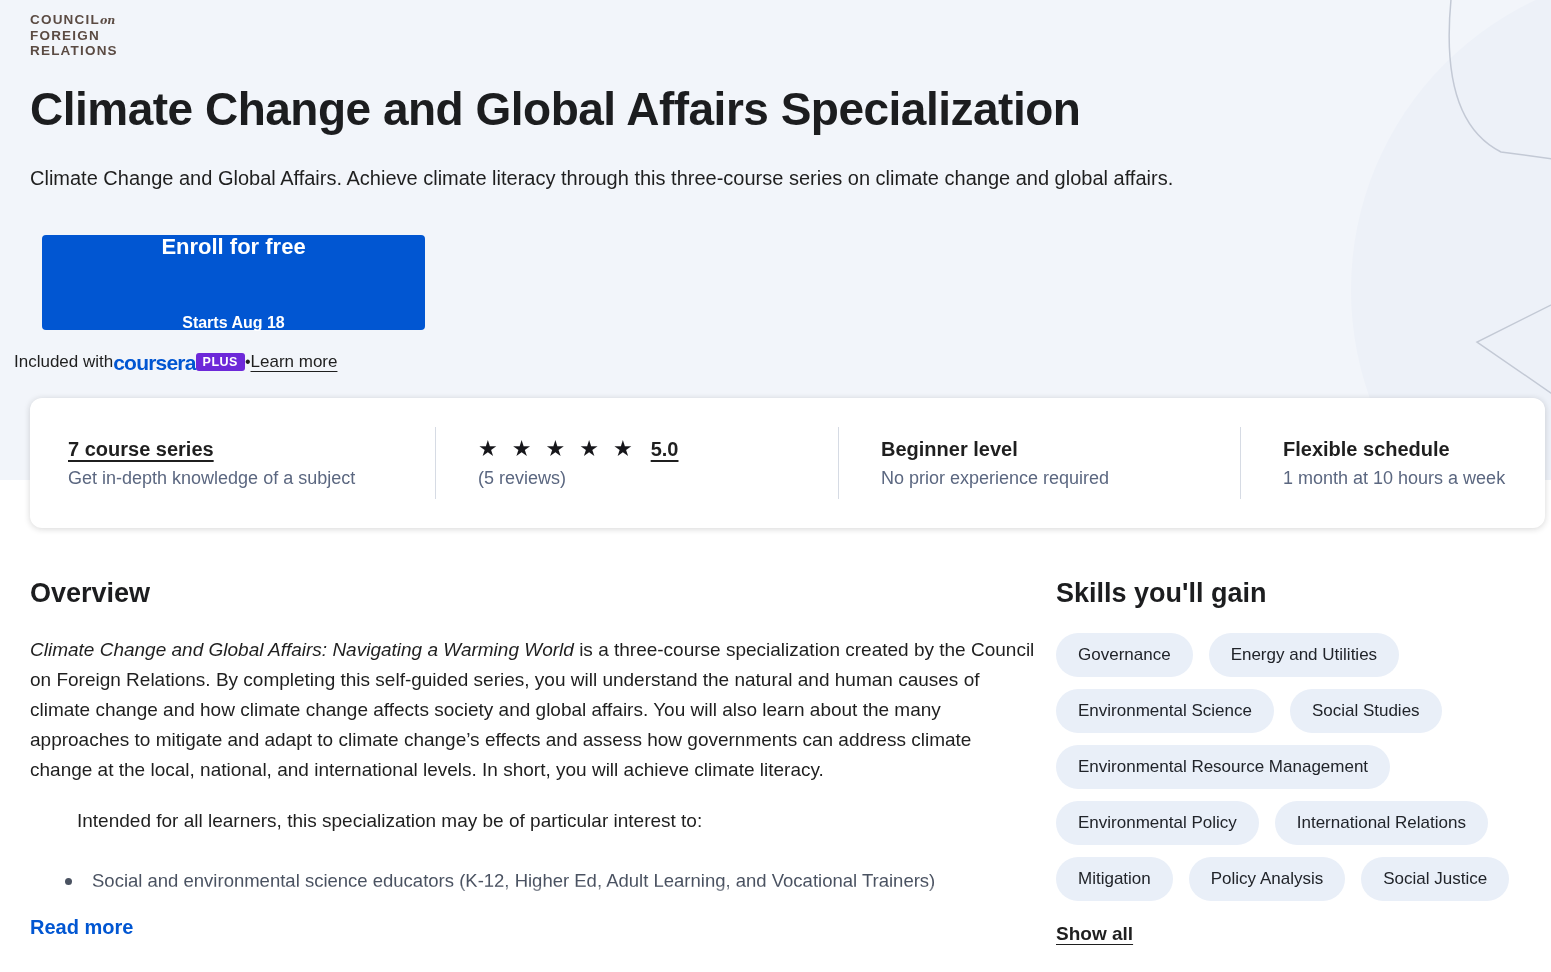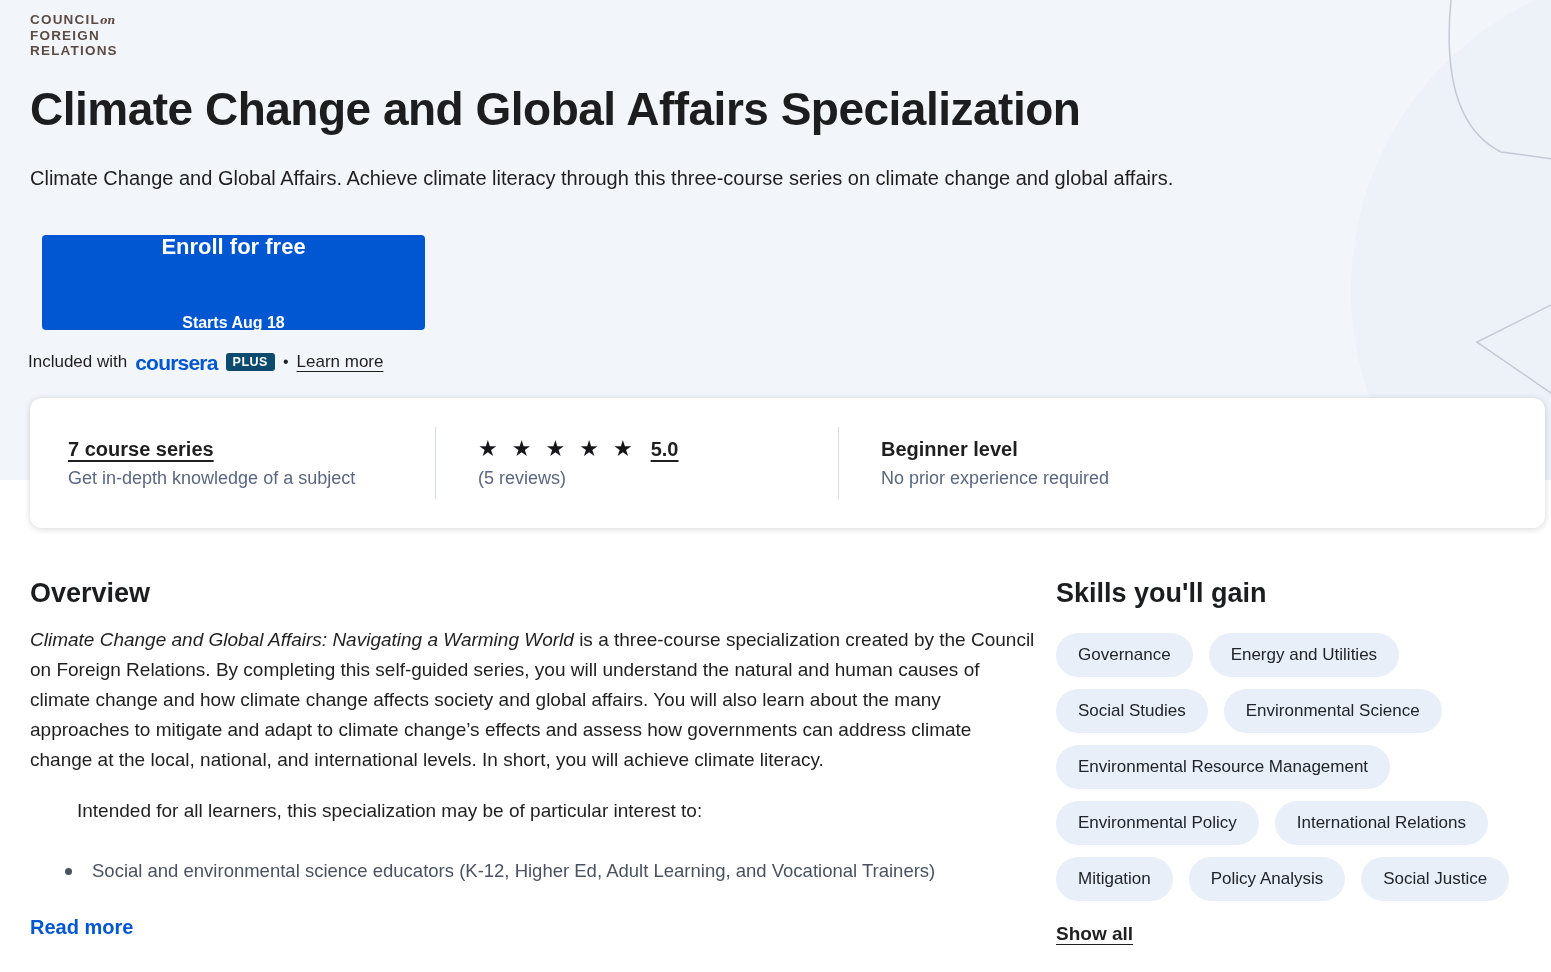--- a/index.html
+++ b/index.html
@@ -39,29 +39,29 @@
   .enroll-btn {
     position:absolute; left:42px; top:235px; width:383px; height:95px;
     background:#0156d2; border:none; border-radius:4px; cursor:pointer;
     display:flex; flex-direction:column; align-items:center; justify-content:center; gap:6px;
     color:#ffffff;
   }
   .enroll-btn .main { font-size:22px; font-weight:700; }
   .enroll-btn .sub  { font-size:16px; font-weight:700;margin-top:48px; }
 
   .included {
-    position:absolute; left:28px; top:348px; height:28px;
-    display:flex; align-items:center; gap:8px; font-size:17px; color:#1f1f1f;
+    position:absolute; left:14px; top:348px; height:28px;
+    display:flex; align-items:center; font-size:17px; color:#1f1f1f;
   }
   .coursera-word {
     color:#0156d2; font-weight:800; font-size:21px; letter-spacing:-0.8px;
     text-transform:lowercase; line-height:1;
   }
   .plus-badge {
-    background:#0c4a6e; color:#ffffff; font-weight:700; font-size:12.5px;
+    background:#6d28d9; color:#ffffff; font-weight:700; font-size:12.5px;
     letter-spacing:0.5px; padding:3px 7px 2px; border-radius:3px; line-height:1;
   }
   .included .dot { color:#1f1f1f; font-size:16px; }
   .included .learn-more {
     color:#1f1f1f; text-decoration:underline; text-underline-offset:4px; cursor:pointer;
   }
 
   
   .stats-card {
     position:absolute; left:30px; top:398px; width:1515px; height:130px;
@@ -79,21 +79,21 @@
   .star { font-size:22px; color:#16161a; line-height:1; }
   .rating-value {
     font-size:20px; font-weight:700; color:#1f1f1f;
     text-decoration:underline; text-underline-offset:4px; margin-left:4px; cursor:pointer;
   }
 
   
   .overview { position:absolute; left:30px; top:578px; width:1005px; }
   .section-heading { font-size:27px; font-weight:700; color:#1c1d1f; }
   .overview-text {
-    margin-top:16px; font-size:19px; line-height:30px; color:#1f1f1f; width:1005px;
+    margin-top:26px; font-size:19px; line-height:30px; color:#1f1f1f; width:1005px;
   }
   .overview-text .italic { font-style:italic; }
   .intended { margin-top:25px; font-size:19px; color:#1f1f1f;margin-left:47px; }
   .bullets { margin-top:38px; list-style:none; }
   .bullets li {
     position:relative; padding-left:62px; font-size:18.5px; color:#4a5261;margin-top:8px;
   }
   .bullets li::before {
     content:""; position:absolute; left:35px; top:8px;
     width:7px; height:7px; border-radius:50%; background:#4a5261;
@@ -175,20 +175,24 @@
         <a class="rating-value">5.0</a>
       </div>
       <span class="stat-sub">(5 reviews)</span>
     </div>
 
     <div class="stat">
       <span class="stat-title">Beginner level</span>
       <span class="stat-sub">No prior experience required</span>
     </div>
 
+    <div class="stat">
+      <span class="stat-title">Flexible schedule</span>
+      <span class="stat-sub">1 month at 10 hours a week</span>
+    </div>
   </div>
 
   <section class="overview">
     <h2 class="section-heading">Overview</h2>
     <p class="overview-text">
       <span class="italic">Climate Change and Global Affairs: Navigating a Warming World</span><span> is a three-course specialization created by the Council on Foreign Relations. By completing this self-guided series, you will understand the natural and human causes of climate change and how climate change affects society and global affairs. You will also learn about the many approaches to mitigate and adapt to climate change’s effects and assess how governments can address climate change at the local, national, and international levels. In short, you will achieve climate literacy.</span>
     </p>
     <p class="intended">Intended for all learners, this specialization may be of particular interest to:</p>
     <ul class="bullets">
       <li>Social and environmental science educators (K-12, Higher Ed, Adult Learning, and Vocational Trainers)</li>
@@ -196,22 +200,22 @@
     <div class="fade-out"></div>
   </section>
 
   <button class="read-more">Read more</button>
 
   <aside class="skills">
     <h2 class="section-heading">Skills you'll gain</h2>
     <div class="skill-tags">
       <button class="skill-pill">Governance</button>
       <button class="skill-pill">Energy and Utilities</button>
+      <button class="skill-pill">Environmental Science</button>
       <button class="skill-pill">Social Studies</button>
-      <button class="skill-pill">Environmental Science</button>
       <button class="skill-pill">Environmental Resource Management</button>
       <button class="skill-pill">Environmental Policy</button>
       <button class="skill-pill">International Relations</button>
       <button class="skill-pill">Mitigation</button>
       <button class="skill-pill">Policy Analysis</button>
       <button class="skill-pill">Social Justice</button>
     </div>
     <button class="show-all">Show all</button>
   </aside>
 

